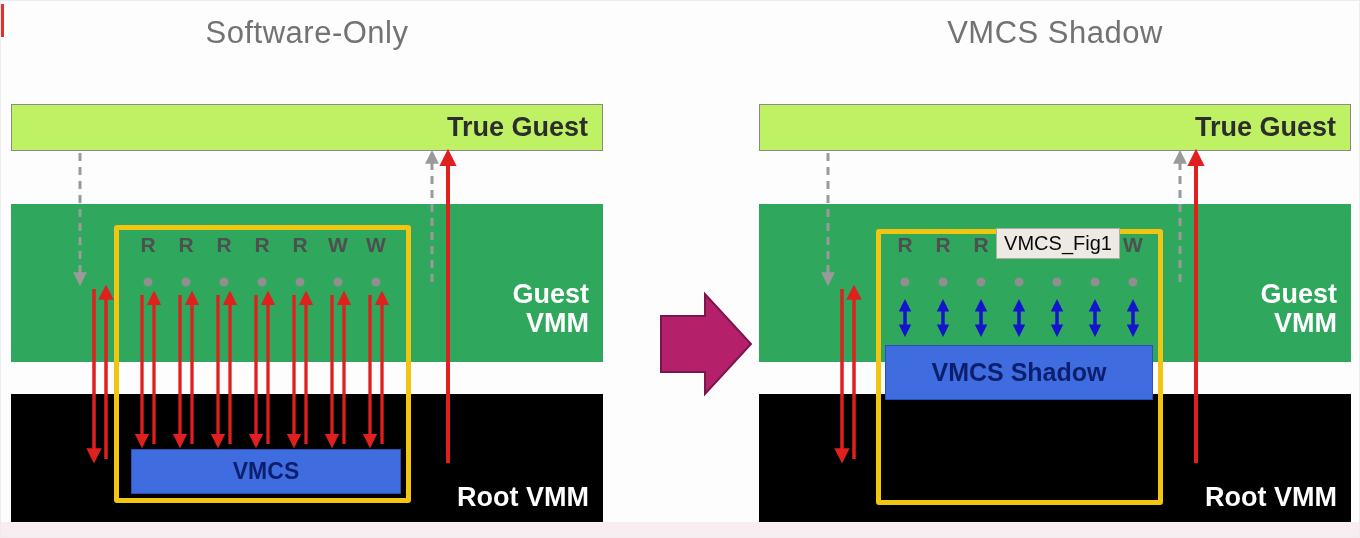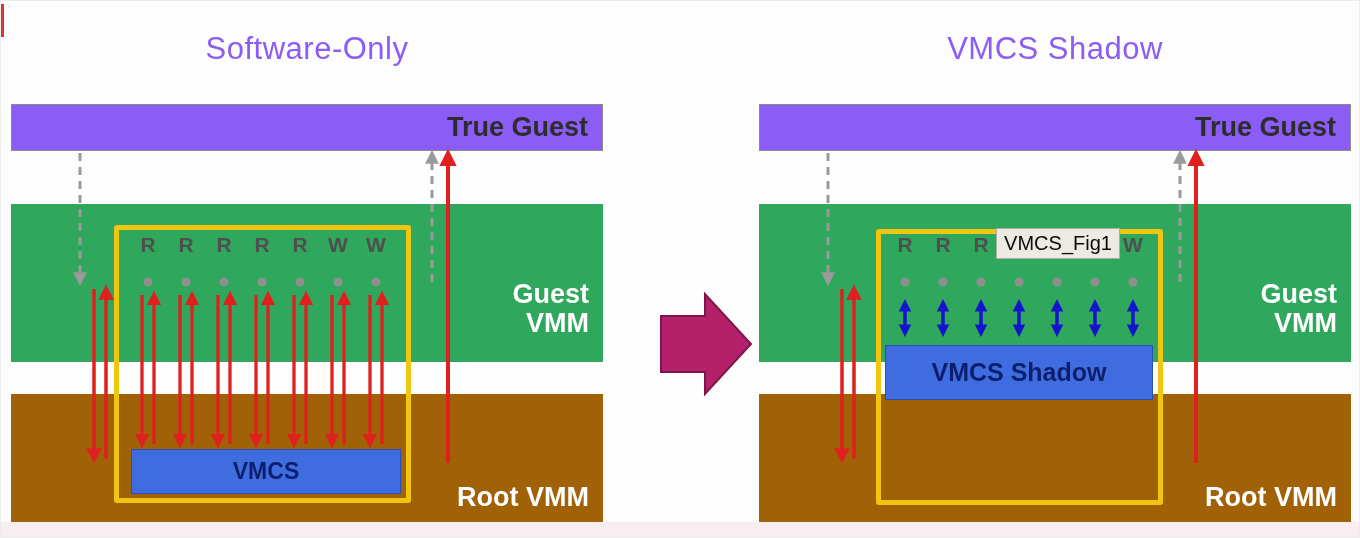--- a/index.html
+++ b/index.html
@@ -5,30 +5,30 @@
   html,body { margin:0; padding:0; background:#ffffff; }
   .canvas {
     position:relative; width:1360px; height:538px;
     background:#fdfdfd; overflow:hidden;
     font-family:"Liberation Sans", sans-serif;
     border:1px solid #ececec; box-sizing:border-box;
   }
   .panel-title {
     position:absolute; top:12px; height:40px;
     display:flex; align-items:center; justify-content:center;
-    font-size:31px; color:#8b5cf6; letter-spacing:0.5px;margin-top:16px;
+    font-size:31px; color:#737373; letter-spacing:0.5px;
   }
   .bar { position:absolute; box-sizing:border-box; display:flex; }
-  .bar-gray  { background:#8b5cf6; border:1px solid #8a8a8a;
+  .bar-gray  { background:#bef264; border:1px solid #8a8a8a;
                align-items:center; justify-content:flex-end; padding-right:14px; }
   .bar-gray .bar-label { color:#2d2d2d; }
   .bar-green { background:#2fa75c; flex-direction:column;
                align-items:flex-end; justify-content:center;
                padding-right:14px; padding-top:52px;text-align:right; }
-  .bar-purple{ background:#a16207; align-items:flex-end;
+  .bar-purple{ background:#000000; align-items:flex-end;
                justify-content:flex-end; padding:0 14px 10px 0; }
   .bar-label { font-weight:bold; font-size:27px; line-height:1.08; }
   .bar-green .bar-label, .bar-purple .bar-label { color:#ffffff; }
   .yellow-frame {
     position:absolute; border:5px solid #f2c511; border-radius:3px;
     background:transparent; box-sizing:border-box;
   }
   .blue-box {
     position:absolute; background:#3f6de0; border:1px solid #2c4fb5;
     display:flex; align-items:center; justify-content:center;

